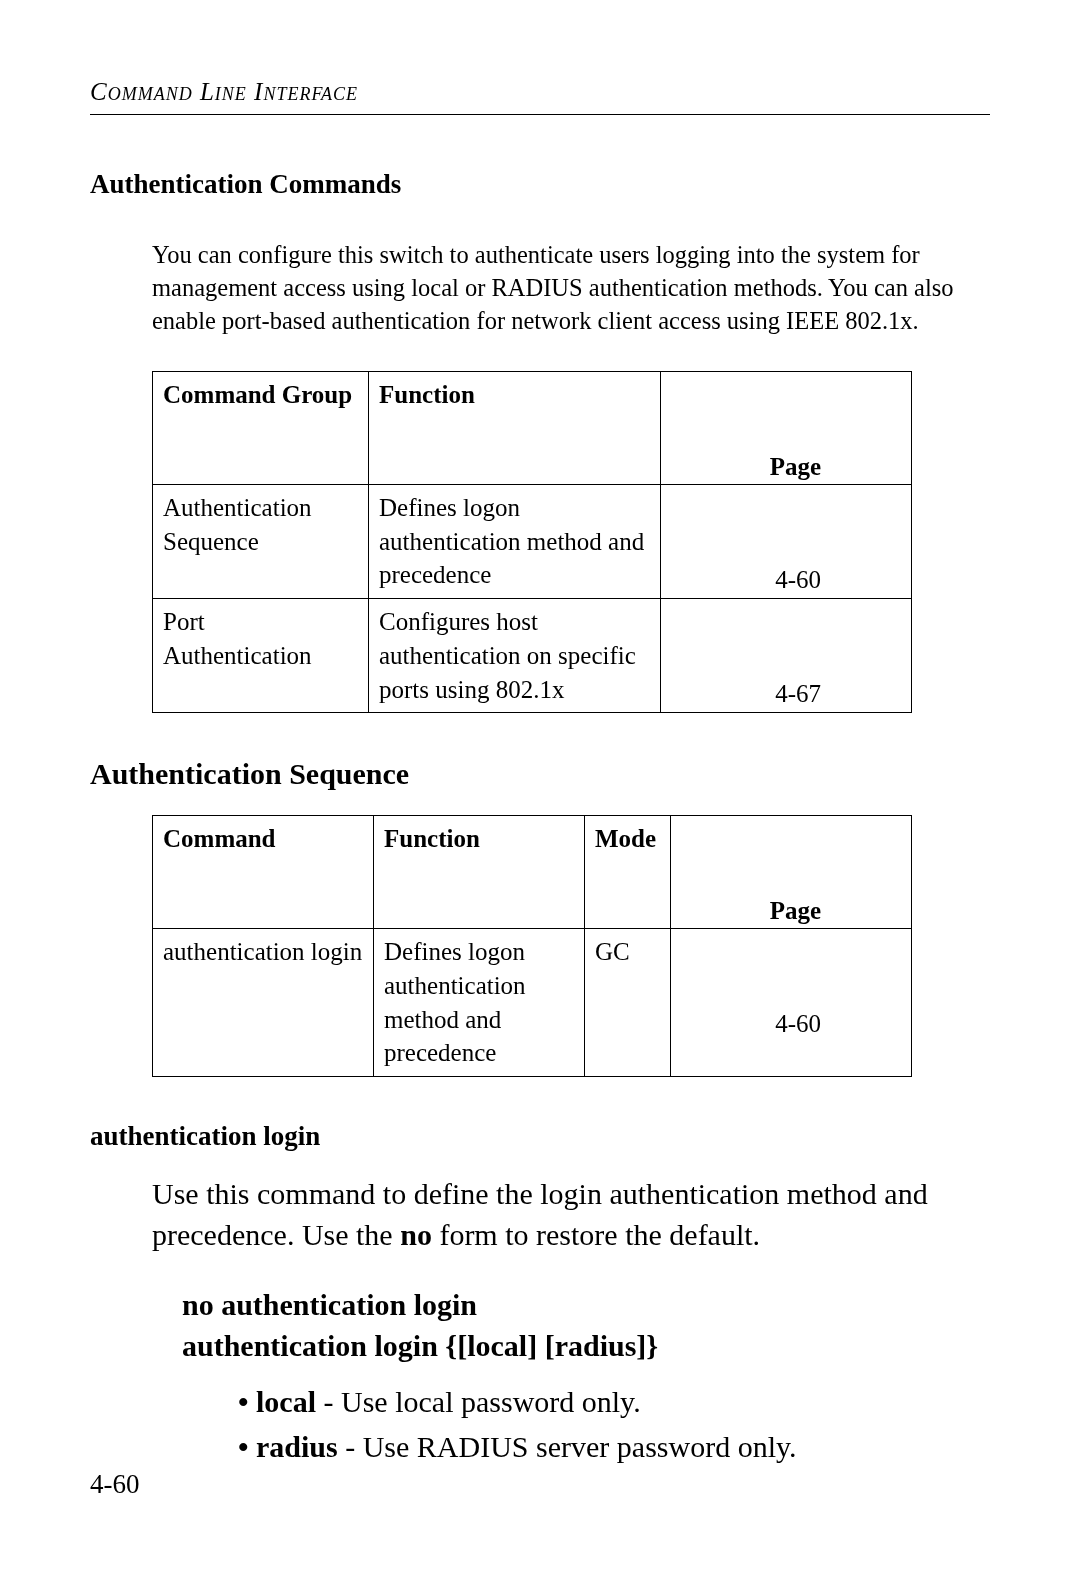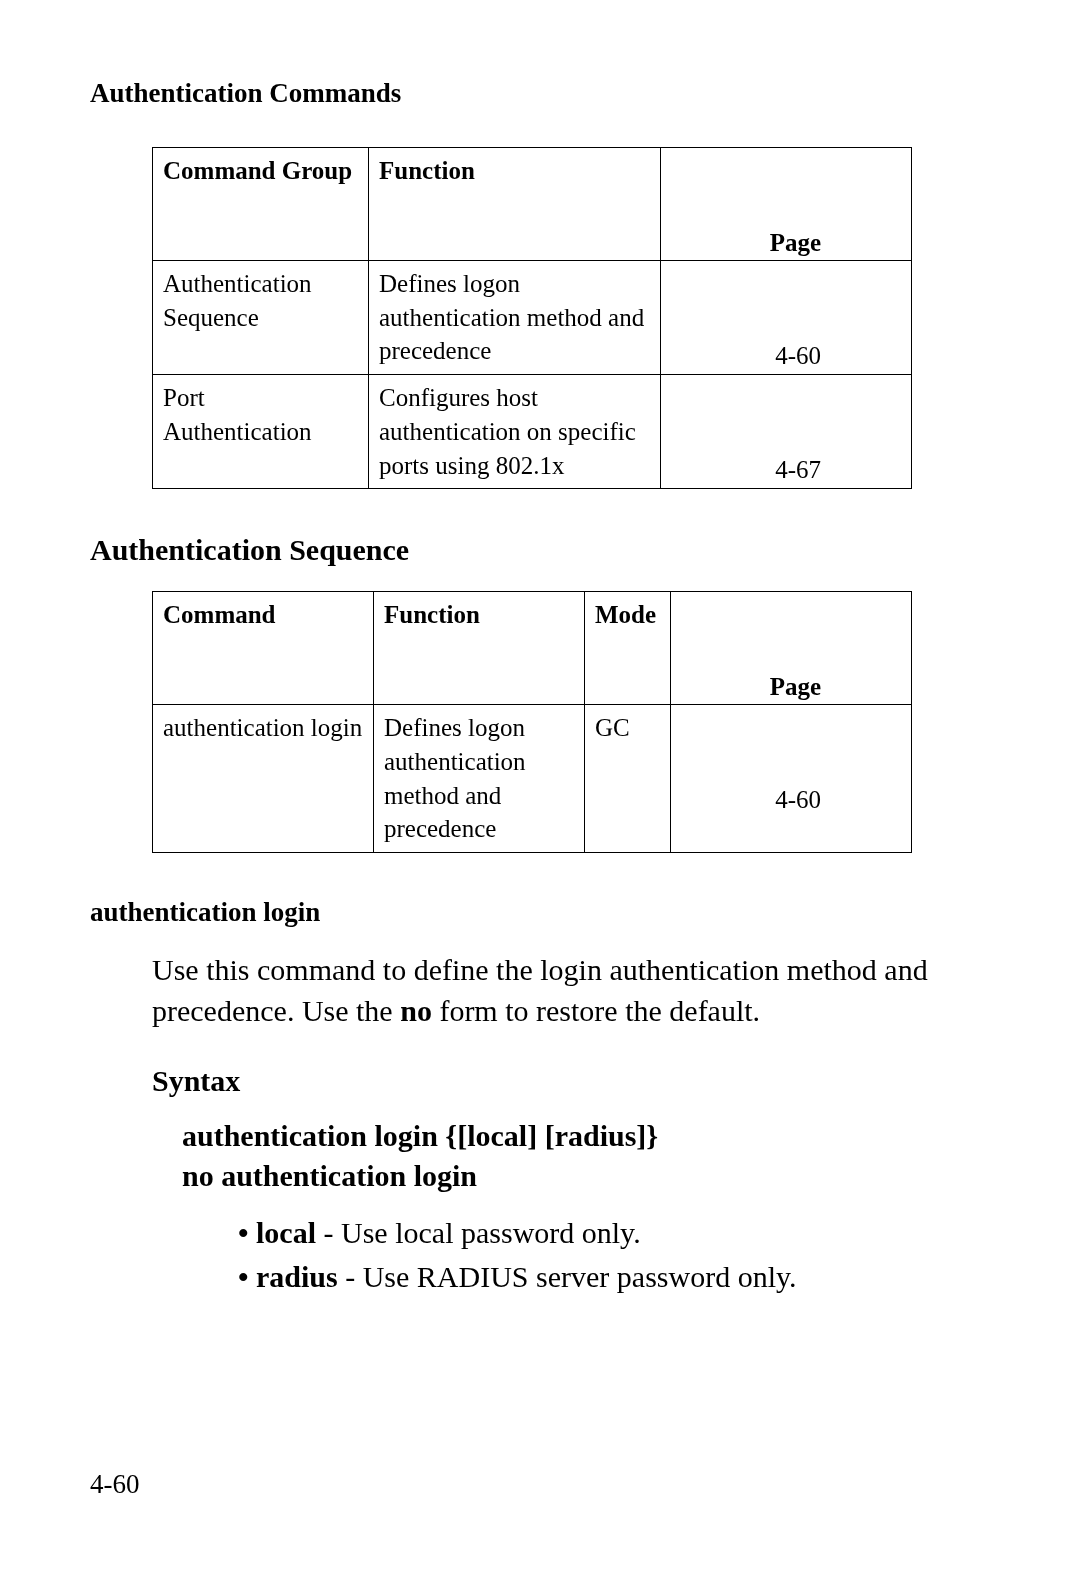--- a/index.html
+++ b/index.html
@@ -86,23 +86,25 @@
       bottom: 70px;
       left: 90px;
       font-size: 27px;
     }
     .b { font-weight: bold; }
   </style>
 </head>
 <body>
 
 <div class="page">
+  <div class="header">Command Line Interface</div>
 
   <h1 class="title">Authentication Commands</h1>
 
+  <div class="intro">You can configure this switch to authenticate users logging into the system for management access using local or RADIUS authentication methods. You can also enable port-based authentication for network client access using IEEE 802.1x.</div>
 
   <table class="tbl1">
     <tbody>
         <tr>
       <th style="width:195px">Command Group</th>
       <th>Function</th>
       <th class="page" style="width:70px">Page</th>
     </tr>
     <tr>
       <td>Authentication Sequence</td>
@@ -136,25 +138,24 @@
   </tbody>
     </table>
 
   <h3 class="sub">authentication login</h3>
 
   <div class="body-indent desc">
     <span>Use this command to define the login authentication method and precedence. Use the </span><span class="b">no</span><span> form to restore the default.</span>
   </div>
 
   <div class="body-indent">
-    <div class="label">Syntax</div>
     <div class="syntax-block">
       <div class="syntax-lines">
+        <div>no authentication login</div>
         <div>authentication login {[local] [radius]}</div>
-        <div>no authentication login</div>
       </div>
       <ul class="bullets">
         <li><span class="b">local</span><span> - Use local password only.</span></li>
         <li><span class="b">radius</span><span> - Use RADIUS server password only.</span></li>
       </ul>
     </div>
 
   </div>
 </div>
 

